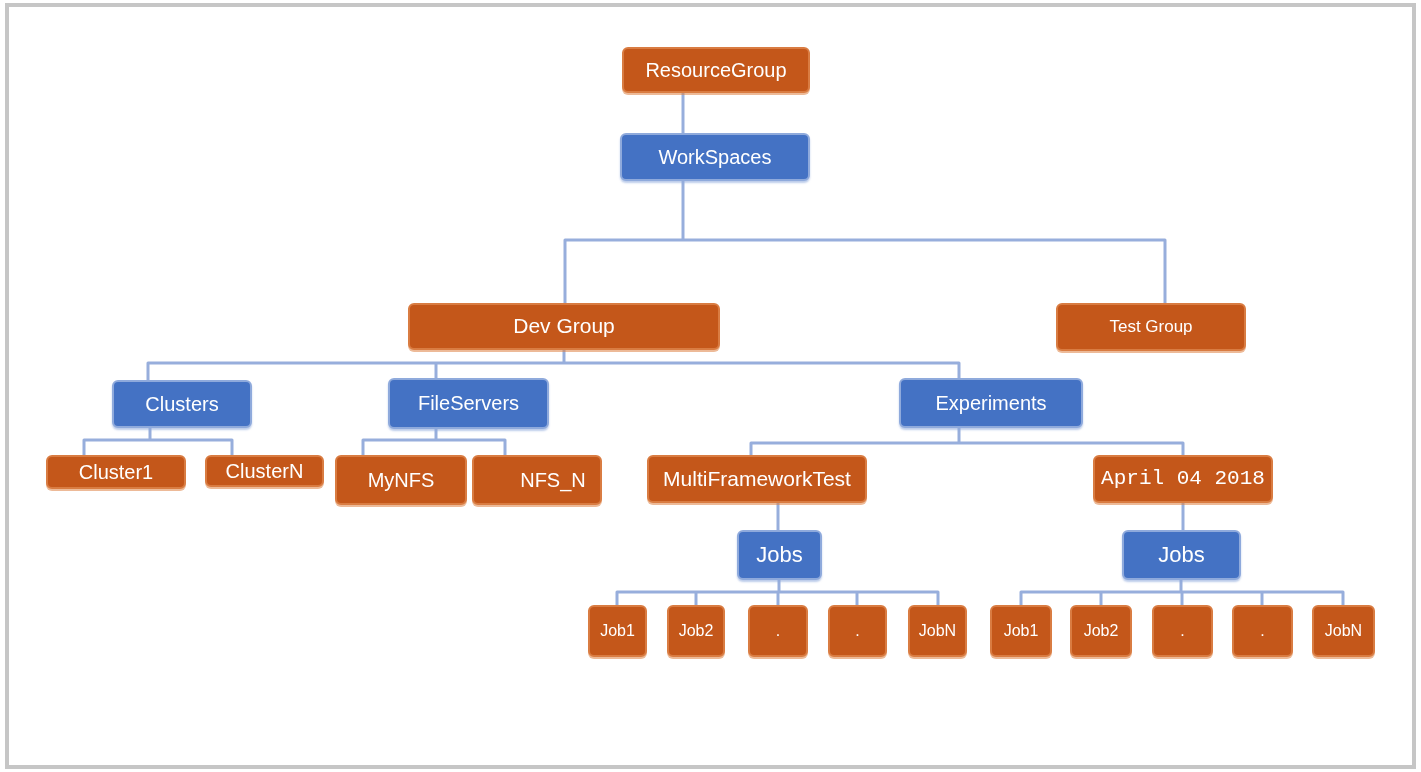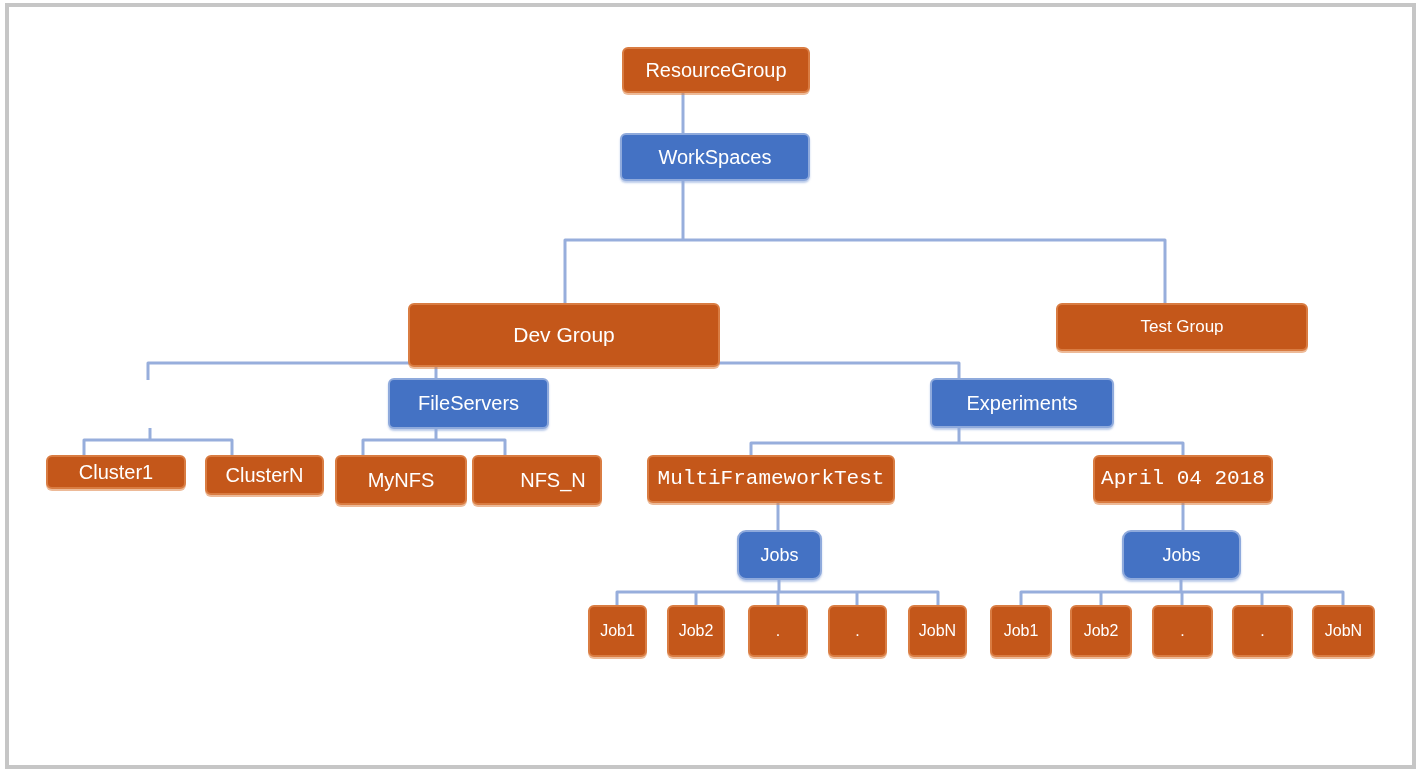--- a/index.html
+++ b/index.html
@@ -16,21 +16,21 @@
   svg.connectors{position:absolute;left:0;top:0;}
   svg.connectors polyline, svg.connectors line{
     fill:none;stroke:var(--connector);stroke-width:3;stroke-linejoin:round;stroke-linecap:butt;}
   .node{position:absolute;display:flex;align-items:center;justify-content:center;
         color:var(--text);border-radius:6px;box-sizing:border-box;text-align:center;
         line-height:1.05;white-space:nowrap;}
   .node.orange{background:var(--orange);border:2px solid var(--orange-border);
         box-shadow:0 2px 0 rgba(223,130,68,.55);}
   .node.blue{background:var(--blue);border:2px solid var(--blue-border);
         box-shadow:0 2px 2px rgba(143,170,220,.6);}
-  .fs-xl{font-size:21px;} .fs-lg{font-size:20px;margin-left:32px;} .fs-md{font-size:18px;border-radius:9px;}
+  .fs-xl{font-size:21px;} .fs-lg{font-size:20px;margin-left:32px;} .fs-md{font-size:22px;}
   .fs-sm{font-size:17px;} .fs-xs{font-size:16px;}
 </style>
 </head>
 <body>
 
 <div class="page">
   <div class="frame"></div>
 
   <svg class="connectors" width="1421" height="772" aria-hidden="true">
 
@@ -65,31 +65,32 @@
     <polyline points="1021,605 1021,592 1343,592 1343,605"></polyline>
     <line x1="1101" y1="592" x2="1101" y2="605"></line>
     <line x1="1182" y1="592" x2="1182" y2="605"></line>
     <line x1="1262" y1="592" x2="1262" y2="605"></line>
   </svg>
 
   <div class="node orange fs-lg" style="left:590px;top:47px;width:188px;height:46px;">ResourceGroup</div>
 
   <div class="node blue fs-lg" style="left:588px;top:133px;width:190px;height:48px;">WorkSpaces</div>
 
-  <div class="node orange fs-xl" style="left:408px;top:303px;width:312px;height:64px;">Dev Group</div>
-  <div class="node orange fs-sm" style="left:1056px;top:303px;width:252px;height:48px;">Test Group</div>
+  <div class="node orange fs-xl" style="left:408px;top:303px;width:312px;height:47px;">Dev Group</div>
+  <div class="node orange fs-sm" style="left:1056px;top:303px;width:190px;height:48px;">Test Group</div>
 
+  <div class="node blue fs-lg" style="left:80px;top:380px;width:140px;height:48px;">Clusters</div>
   <div class="node blue fs-lg" style="left:356px;top:378px;width:161px;height:51px;">FileServers</div>
-  <div class="node blue fs-lg" style="left:898px;top:378px;width:184px;height:50px;">Experiments</div>
+  <div class="node blue fs-lg" style="left:867px;top:378px;width:184px;height:50px;">Experiments</div>
 
   <div class="node orange fs-lg" style="left:14px;top:455px;width:140px;height:34px;">Cluster1</div>
-  <div class="node orange fs-lg" style="left:173px;top:455px;width:119px;height:40px;">ClusterN</div>
+  <div class="node orange fs-lg" style="left:173px;top:455px;width:119px;height:32px;">ClusterN</div>
   <div class="node orange fs-lg" style="left:303px;top:455px;width:132px;height:50px;">MyNFS</div>
   <div class="node orange fs-lg" style="left:440px;top:455px;width:130px;height:50px;padding-left:32px;">NFS_N</div>
-  <div class="node orange fs-xl" style="left:647px;top:455px;width:248px;height:48px;font-family:Liberation Mono, monospace;">MultiFrameworkTest</div>
+  <div class="node orange fs-xl" style="left:647px;top:455px;width:220px;height:48px;">MultiFrameworkTest</div>
   <div class="node orange fs-xl" style="left:1093px;top:455px;width:180px;height:48px;font-family:Liberation Mono, monospace;">April 04 2018</div>
 
   <div class="node blue fs-md" style="left:737px;top:530px;width:85px;height:50px;">Jobs</div>
   <div class="node blue fs-md" style="left:1122px;top:530px;width:119px;height:50px;">Jobs</div>
 
   <div class="node orange fs-xs" style="left:588px;top:605px;width:59px;height:52px;">Job1</div>
   <div class="node orange fs-xs" style="left:667px;top:605px;width:58px;height:52px;">Job2</div>
   <div class="node orange fs-xs" style="left:748px;top:605px;width:60px;height:52px;">.</div>
   <div class="node orange fs-xs" style="left:828px;top:605px;width:59px;height:52px;">.</div>
   <div class="node orange fs-xs" style="left:908px;top:605px;width:59px;height:52px;">JobN</div>

